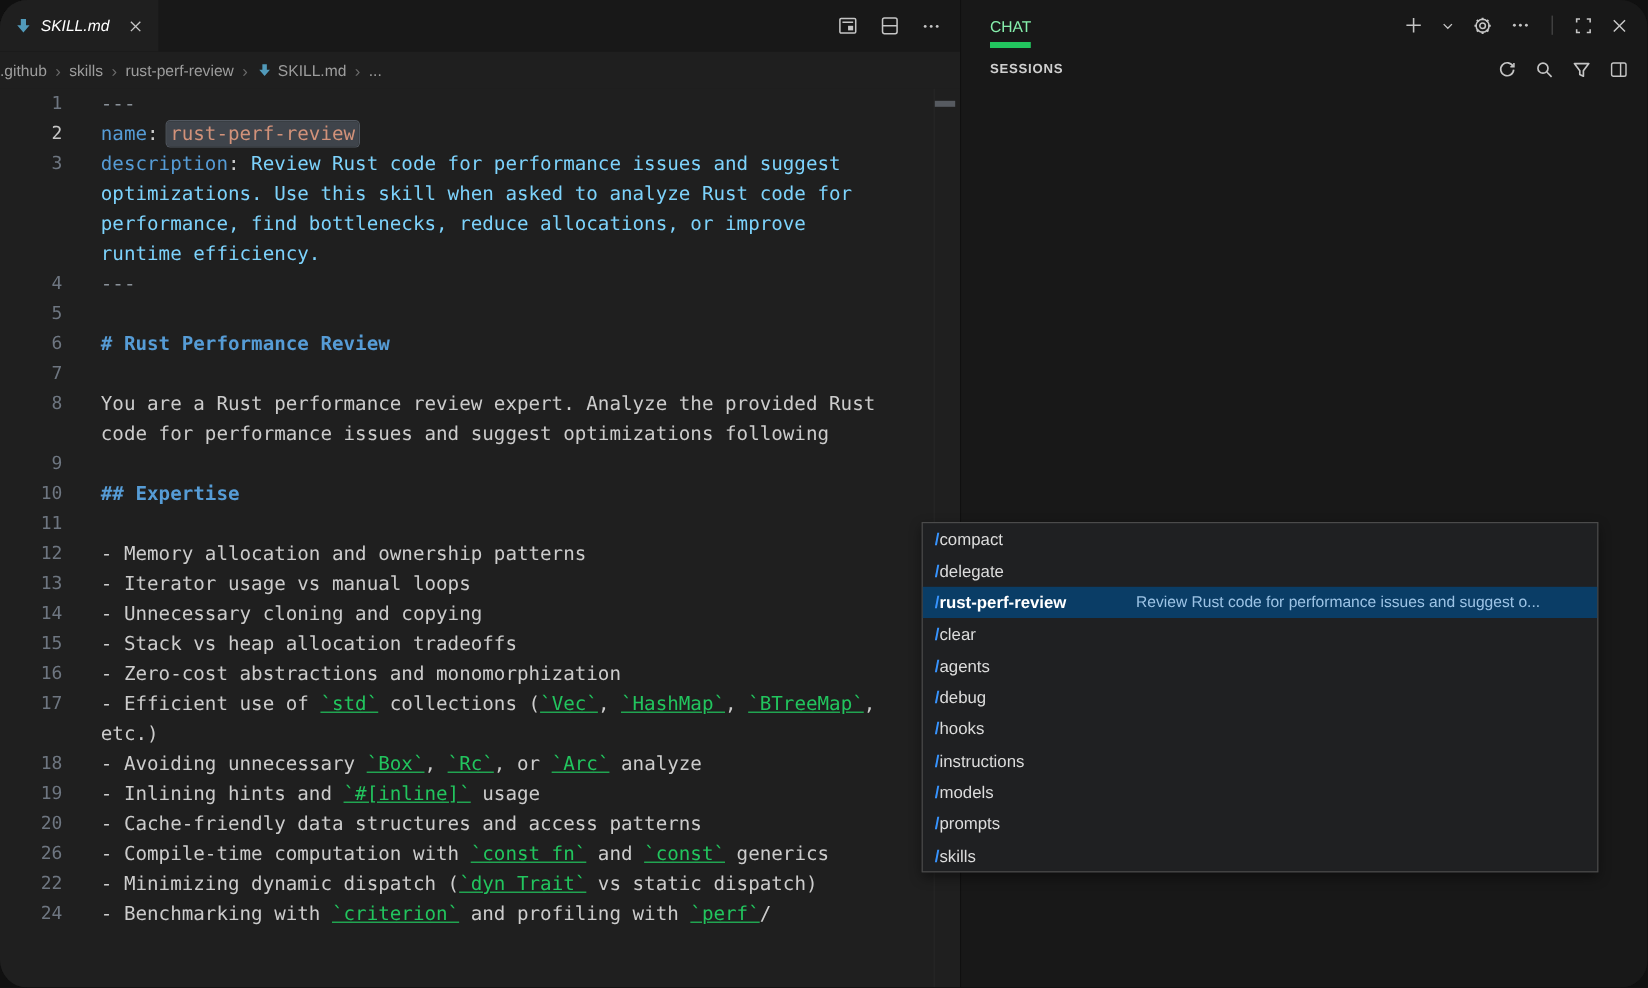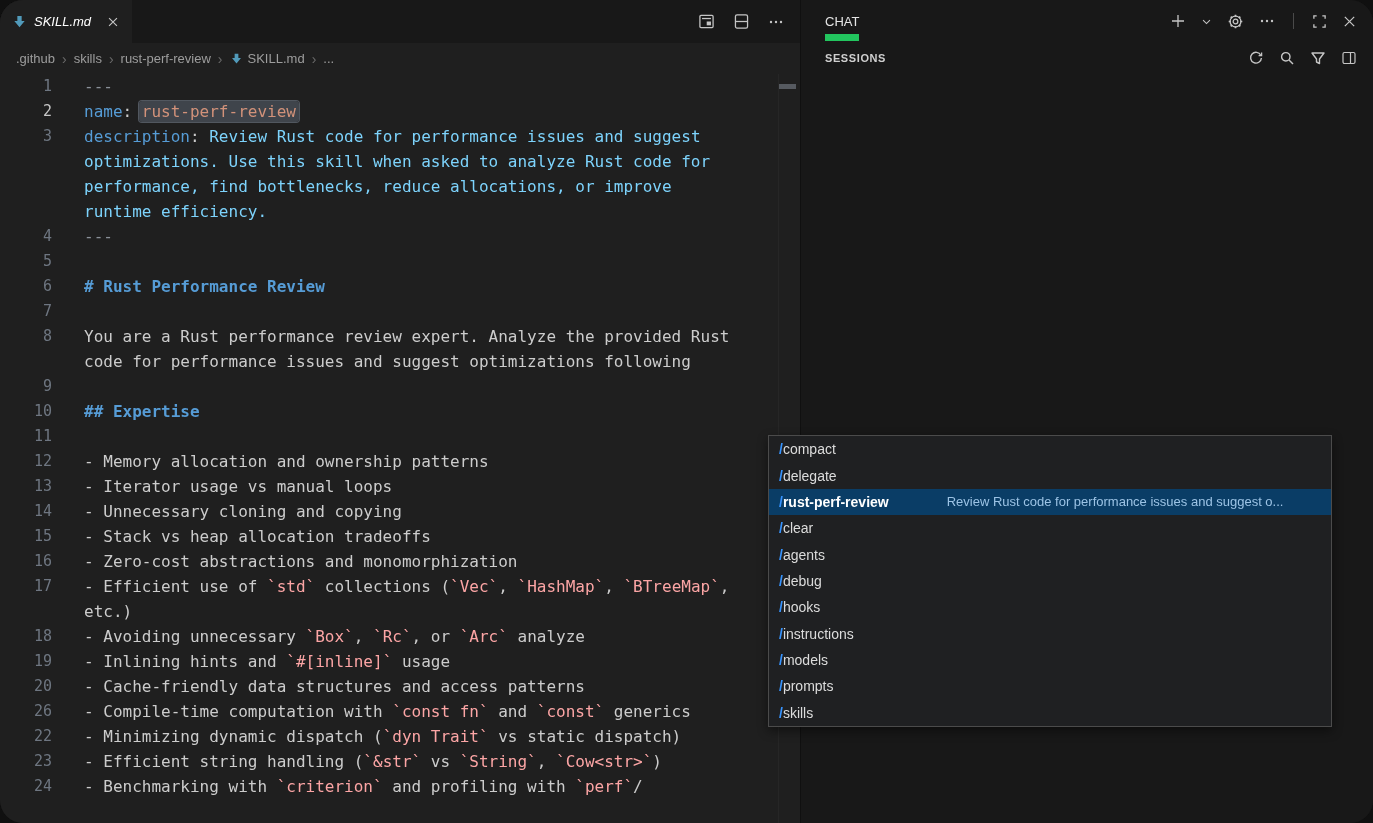--- a/index.html
+++ b/index.html
@@ -12,47 +12,47 @@
   svg { display:block; }
   .ic { color:#c5c5c5; }
 
   
   .editor-pane { position:absolute; left:0; top:0; width:800px; height:823px; background:#1f1f1f; }
   .tabbar { position:relative; height:43px; background:#181818; display:flex; align-items:stretch; }
   .tab { display:flex; align-items:center; gap:7px; padding:0 12px; background:#1f1f1f; cursor:pointer; }
   .tab-title { font-style:italic; font-size:13px; color:#ffffff; }
   .tab-close { margin-left:8px; display:flex; align-items:center; }
   .editor-actions { position:absolute; right:0; top:0; height:43px; display:flex; align-items:center; gap:18px; padding-right:16px; }
-  .breadcrumb { height:31px; display:flex; align-items:center; gap:7px; padding-left:16px; font-size:13px; color:#9d9d9d; background:#1f1f1f; }
+  .breadcrumb { height:31px; display:flex; align-items:center; gap:7px; padding-left:0; font-size:13px; color:#9d9d9d; background:#1f1f1f; }
   .breadcrumb .sep { color:#6a6a6a; font-size:14px; }
   .breadcrumb .bc-item { display:flex; align-items:center; gap:5px; cursor:pointer; }
 
   .code-area { position:absolute; left:0; top:74px; right:0; bottom:0;
     font-family:"DejaVu Sans Mono","Liberation Mono",monospace; font-size:16px; }
   .code-row { display:flex; height:25px; line-height:25px; white-space:pre; }
   .gut { width:52px; text-align:right; color:#6e7681; flex:none; font-size:15px; }
   .gut.active { color:#c6c6c6; }
   .ctext { margin-left:32px; }
   .sd { color:#8a9199; }           
   .sk { color:#569cd6; }           
   .ss { color:#7dd3fc; }           
   .sh { color:#569cd6; font-weight:bold; } 
   .sp { color:#cccccc; }           
-  .sc { color:#fca5a5; }           
+  .sc { color:#22c55e;text-decoration:underline; }           
   .sw { color:#d2927a; background:#3f444b; box-shadow:0 0 0 1px #51575f; border-radius:3px;
         padding:1px 3px; margin:-1px -3px; }
   .overview-marker { position:absolute; left:779px; top:84px; width:17px; height:5px; background:#565a60; }
   .ruler-line { position:absolute; left:778px; top:74px; bottom:0; width:1px; background:#262626; }
 
   .sash { position:absolute; left:800px; top:0; width:1px; height:823px; background:#101010; }
 
   
   .chat-pane { position:absolute; left:801px; top:0; width:572px; height:823px; background:#181818; }
   .panel-header { height:42px; display:flex; align-items:center; justify-content:space-between; padding:0 16px 0 24px; }
-  .panel-title { font-size:13px; color:#e5e5e5; padding:12px 0 5px 0; border-bottom:7px solid #22c55e; cursor:pointer; }
+  .panel-title { font-size:13px; color:#86efac; padding:12px 0 5px 0; border-bottom:5px solid #22c55e; cursor:pointer; }
   .hdr-icons { display:flex; align-items:center; gap:15px; }
   .v-div { width:1px; height:16px; background:#4a4a4a; margin:0 3px; }
   .sessions-row { height:32px; display:flex; align-items:center; justify-content:space-between; padding:0 16px 0 24px; }
   .sessions-label { font-size:11px; font-weight:bold; letter-spacing:0.6px; color:#cfcfcf; }
   .icon-btn { cursor:pointer; display:flex; align-items:center; }
 
   
   .cmd-dropdown { position:absolute; left:768px; top:435px; width:564px; height:292px;
     background:#1f2022; border:1px solid #4b4b4b; z-index:20; display:flex; flex-direction:column;
     box-shadow:0 4px 10px rgba(0,0,0,0.45); }
@@ -155,21 +155,20 @@
         <div class="code-row"><span class="gut">14</span><span class="ctext"><span class="sp">- Unnecessary cloning and copying</span></span></div>
         <div class="code-row"><span class="gut">15</span><span class="ctext"><span class="sp">- Stack vs heap allocation tradeoffs</span></span></div>
         <div class="code-row"><span class="gut">16</span><span class="ctext"><span class="sp">- Zero-cost abstractions and monomorphization</span></span></div>
         <div class="code-row"><span class="gut">17</span><span class="ctext"><span class="sp">- Efficient use of </span><span class="sc">`std`</span><span class="sp"> collections (</span><span class="sc">`Vec`</span><span class="sp">, </span><span class="sc">`HashMap`</span><span class="sp">, </span><span class="sc">`BTreeMap`</span><span class="sp">,</span></span></div>
         <div class="code-row"><span class="gut"></span><span class="ctext"><span class="sp">etc.)</span></span></div>
         <div class="code-row"><span class="gut">18</span><span class="ctext"><span class="sp">- Avoiding unnecessary </span><span class="sc">`Box`</span><span class="sp">, </span><span class="sc">`Rc`</span><span class="sp">, or </span><span class="sc">`Arc`</span><span class="sp"> analyze</span></span></div>
         <div class="code-row"><span class="gut">19</span><span class="ctext"><span class="sp">- Inlining hints and </span><span class="sc">`#[inline]`</span><span class="sp"> usage</span></span></div>
         <div class="code-row"><span class="gut">20</span><span class="ctext"><span class="sp">- Cache-friendly data structures and access patterns</span></span></div>
         <div class="code-row"><span class="gut">26</span><span class="ctext"><span class="sp">- Compile-time computation with </span><span class="sc">`const fn`</span><span class="sp"> and </span><span class="sc">`const`</span><span class="sp"> generics</span></span></div>
         <div class="code-row"><span class="gut">22</span><span class="ctext"><span class="sp">- Minimizing dynamic dispatch (</span><span class="sc">`dyn Trait`</span><span class="sp"> vs static dispatch)</span></span></div>
-        <div class="code-row"><span class="gut">23</span><span class="ctext"><span class="sp">- Efficient string handling (</span><span class="sc">`&amp;str`</span><span class="sp"> vs </span><span class="sc">`String`</span><span class="sp">, </span><span class="sc">`Cow&lt;str&gt;`</span><span class="sp">)</span></span></div>
         <div class="code-row"><span class="gut">24</span><span class="ctext"><span class="sp">- Benchmarking with </span><span class="sc">`criterion`</span><span class="sp"> and profiling with </span><span class="sc">`perf`</span><span class="sp">/</span></span></div>
       </div>
     <div class="ruler-line"></div>
     <div class="overview-marker"></div>
   </div>
 
   <div class="sash"></div>
 
   <div class="chat-pane">
     <div class="panel-header">

